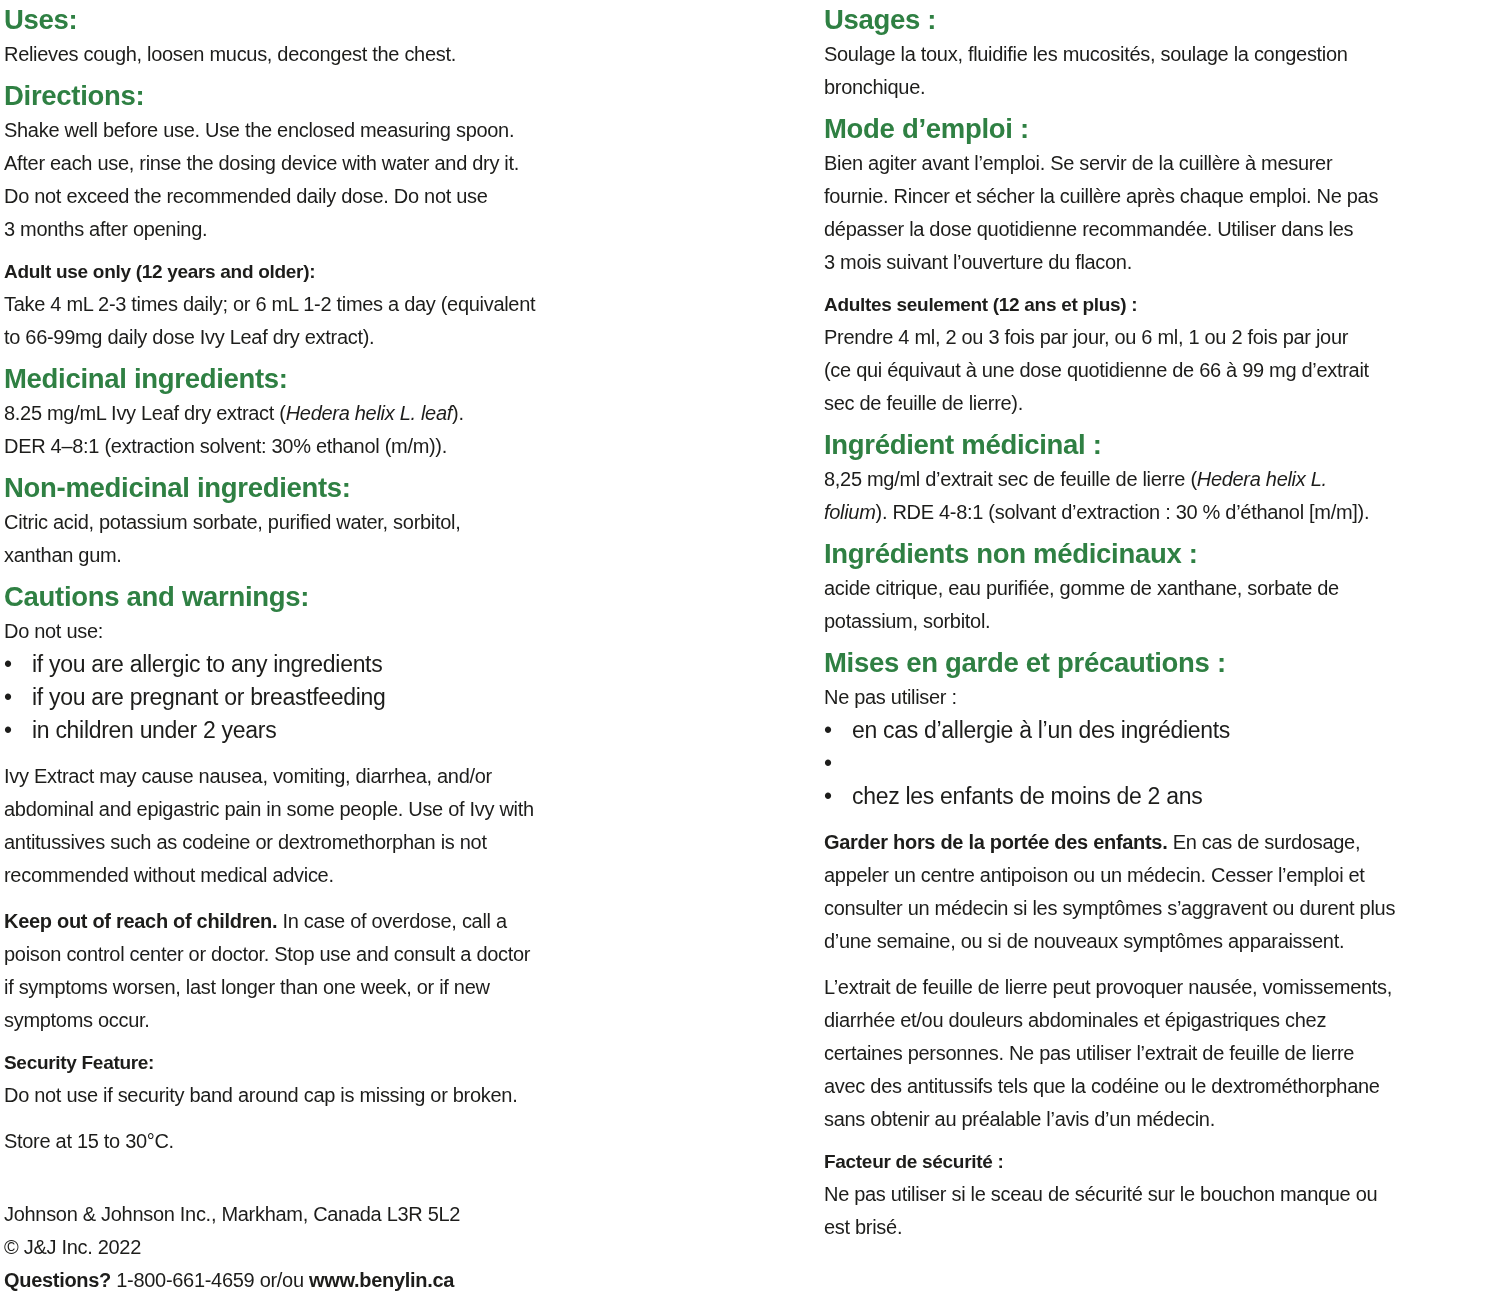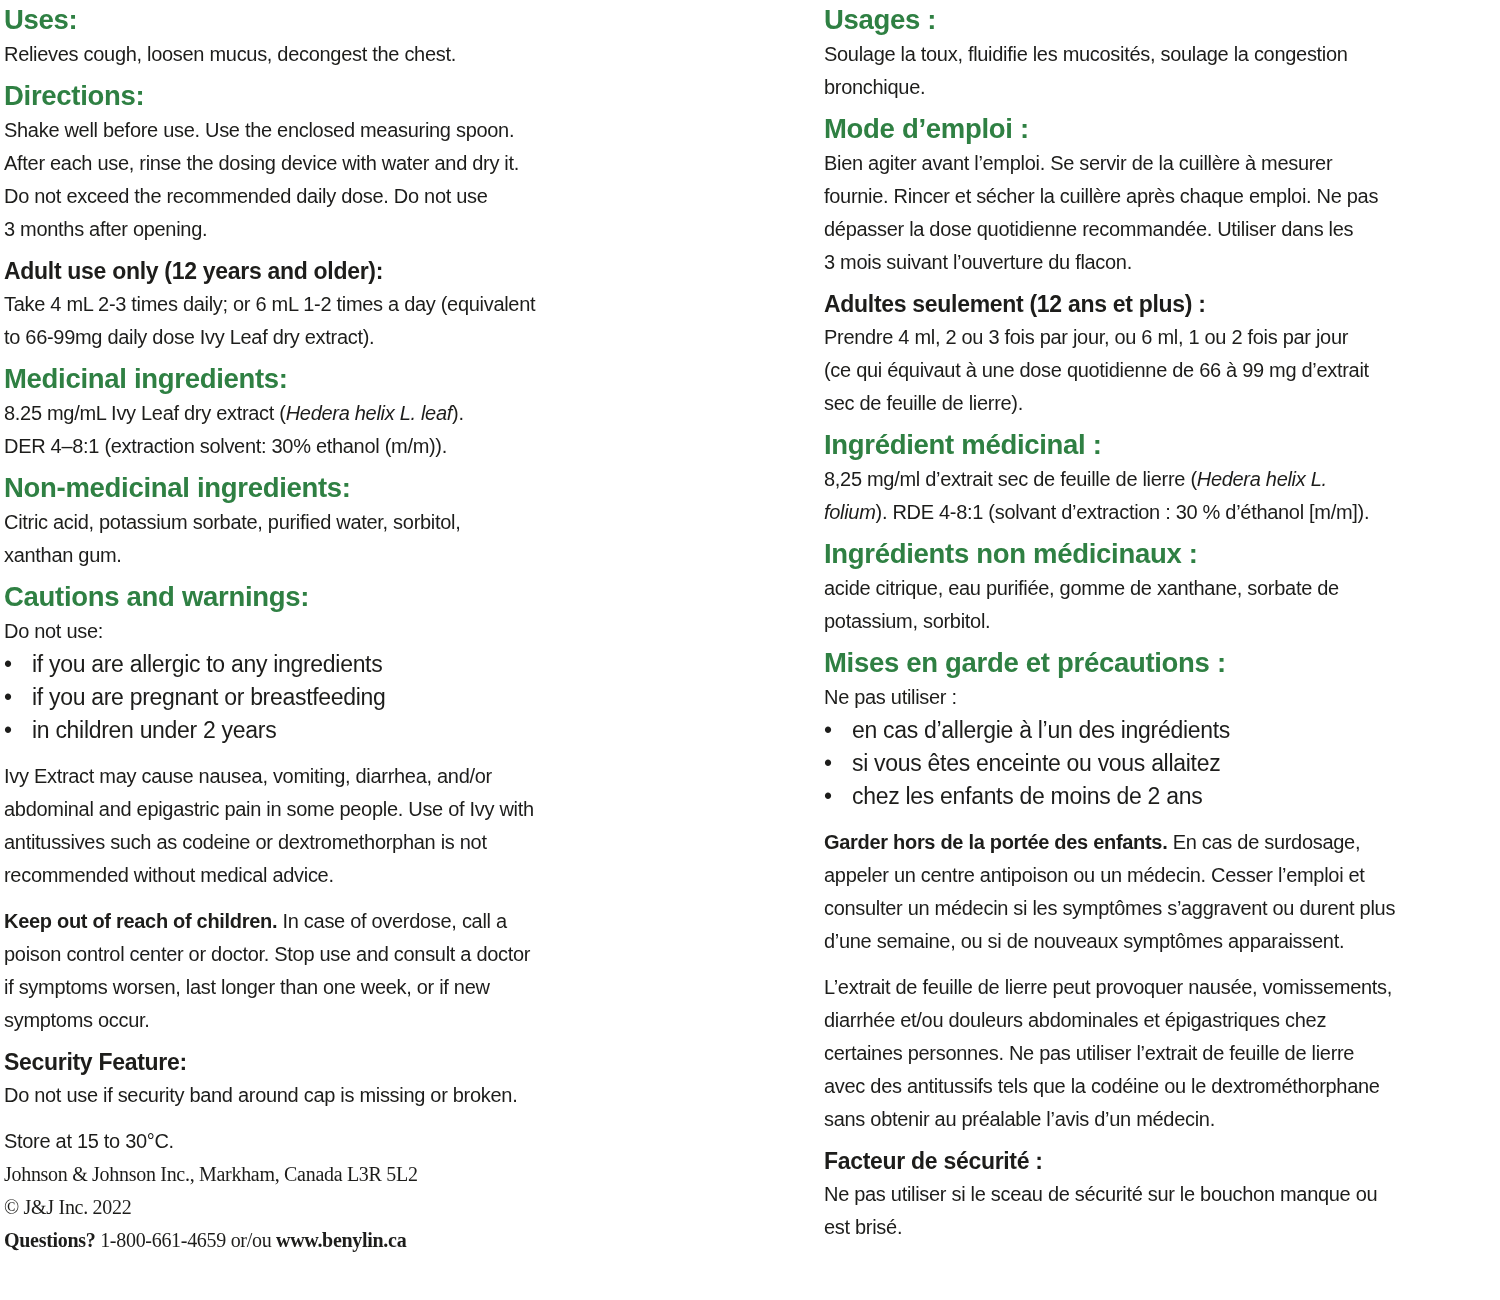--- a/index.html
+++ b/index.html
@@ -12,35 +12,35 @@
     padding-left:14px;
   }
   .col{position:absolute;top:2px;}
   .col-en{left:4px;width:712px;}
   .col-fr{left:824px;width:712px;}
   .heading{
     font-size:27.5px;line-height:36px;font-weight:700;
     color:var(--green,#2f8043);letter-spacing:-0.3px;
   }
   .subheading{
-    font-size:23px;line-height:33px;font-weight:700;letter-spacing:-0.3px;
+    font-size:19px;line-height:33px;font-weight:700;letter-spacing:-0.3px;
   }
   .para{
     font-size:20px;line-height:33px;letter-spacing:-0.3px;
     white-space:pre-line;
   }
   .bullets{font-size:23px;line-height:33px;letter-spacing:-0.3px;}
   .bullet-item{display:flex;}
   .bullet-glyph{flex:0 0 28px;width:28px;}
   .b{font-weight:700;}
   .i{font-style:italic;}
   .mt-heading{margin-top:7px;}
   .mt-sub{margin-top:9px;}
   .mt-para{margin-top:13px;}
-  .mt-footer{font-family:Liberation Serif, serif;}
+  .mt-footer{margin-top:40px;}
 </style>
 </head>
 <body>
 
 <div class="label">
   <div class="col col-en">
       <div class="heading">Uses:</div>
       <div class="para"><span>Relieves cough, loosen mucus, decongest the chest.</span></div>
       <div class="heading mt-heading">Directions:</div>
       <div class="para"><span>Shake well before use. Use the enclosed measuring spoon.
@@ -108,21 +108,20 @@
 potassium, sorbitol.</span></div>
       <div class="heading mt-heading">Mises en garde et précautions :</div>
       <div class="para"><span>Ne pas utiliser :</span></div>
       <div class="bullets">
         <div class="bullet-item">
           <span class="bullet-glyph">•</span>
           <span class="bullet-text">en cas d’allergie à l’un des ingrédients</span>
         </div>
         <div class="bullet-item">
           <span class="bullet-glyph">•</span>
-          <span class="bullet-text">si vous êtes enceinte ou vous allaitez</span>
         </div>
         <div class="bullet-item">
           <span class="bullet-glyph">•</span>
           <span class="bullet-text">chez les enfants de moins de 2 ans</span>
         </div>
       </div>
       <div class="para mt-para"><span class="b ">Garder hors de la portée des enfants.</span><span> En cas de surdosage,
 appeler un centre antipoison ou un médecin. Cesser l’emploi et
 consulter un médecin si les symptômes s’aggravent ou durent plus
 d’une semaine, ou si de nouveaux symptômes apparaissent.</span></div>

